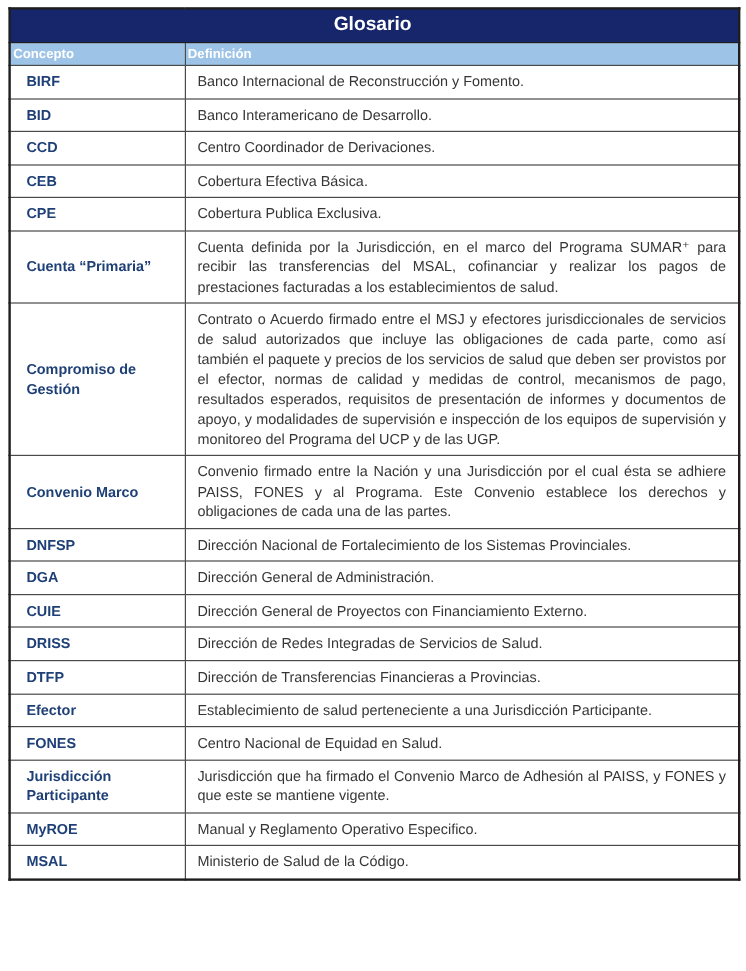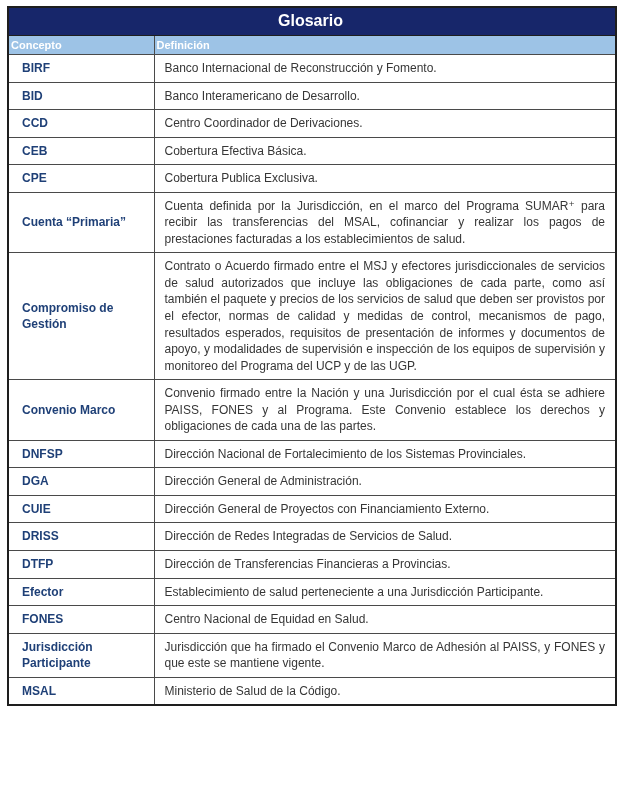--- a/index.html
+++ b/index.html
@@ -163,20 +163,24 @@
     <td class="concept-cell">FONES</td>
     <td class="definition-cell">Centro Nacional de Equidad en Salud.</td>
   </tr>
 
   <tr>
     <td class="concept-cell">Jurisdicción Participante</td>
     <td class="definition-cell">Jurisdicción que ha firmado el Convenio Marco de Adhesión al PAISS, y FONES y que este se mantiene vigente.</td>
   </tr>
 
 
+  <tr>
+    <td class="concept-cell">MyROE</td>
+    <td class="definition-cell">Manual y Reglamento Operativo Especifico.</td>
+  </tr>
 
   <tr>
     <td class="concept-cell">MSAL</td>
     <td class="definition-cell">Ministerio de Salud de la Código.</td>
   </tr>
 </tbody>
   </table>
 </div>
 
 </body></html>

